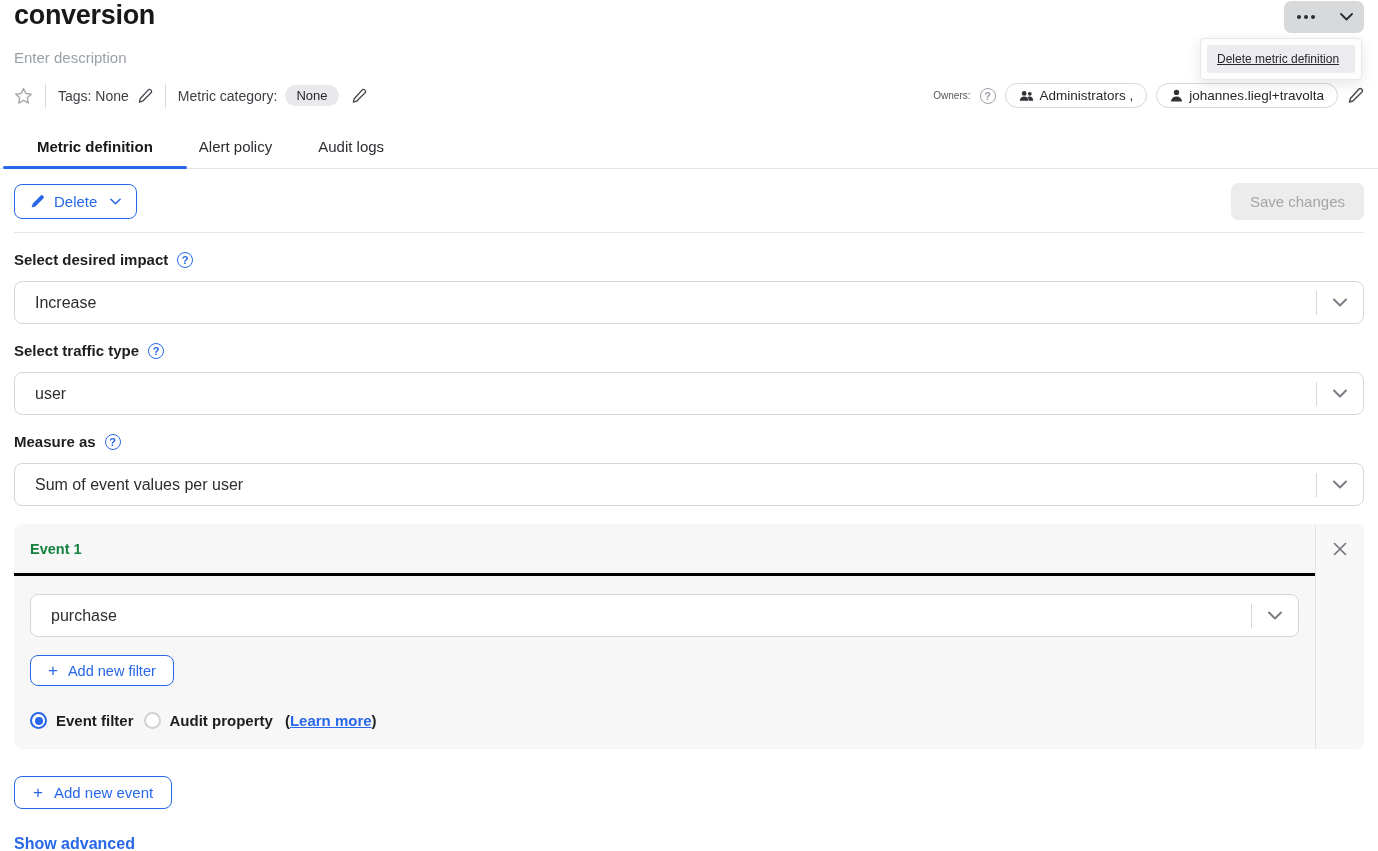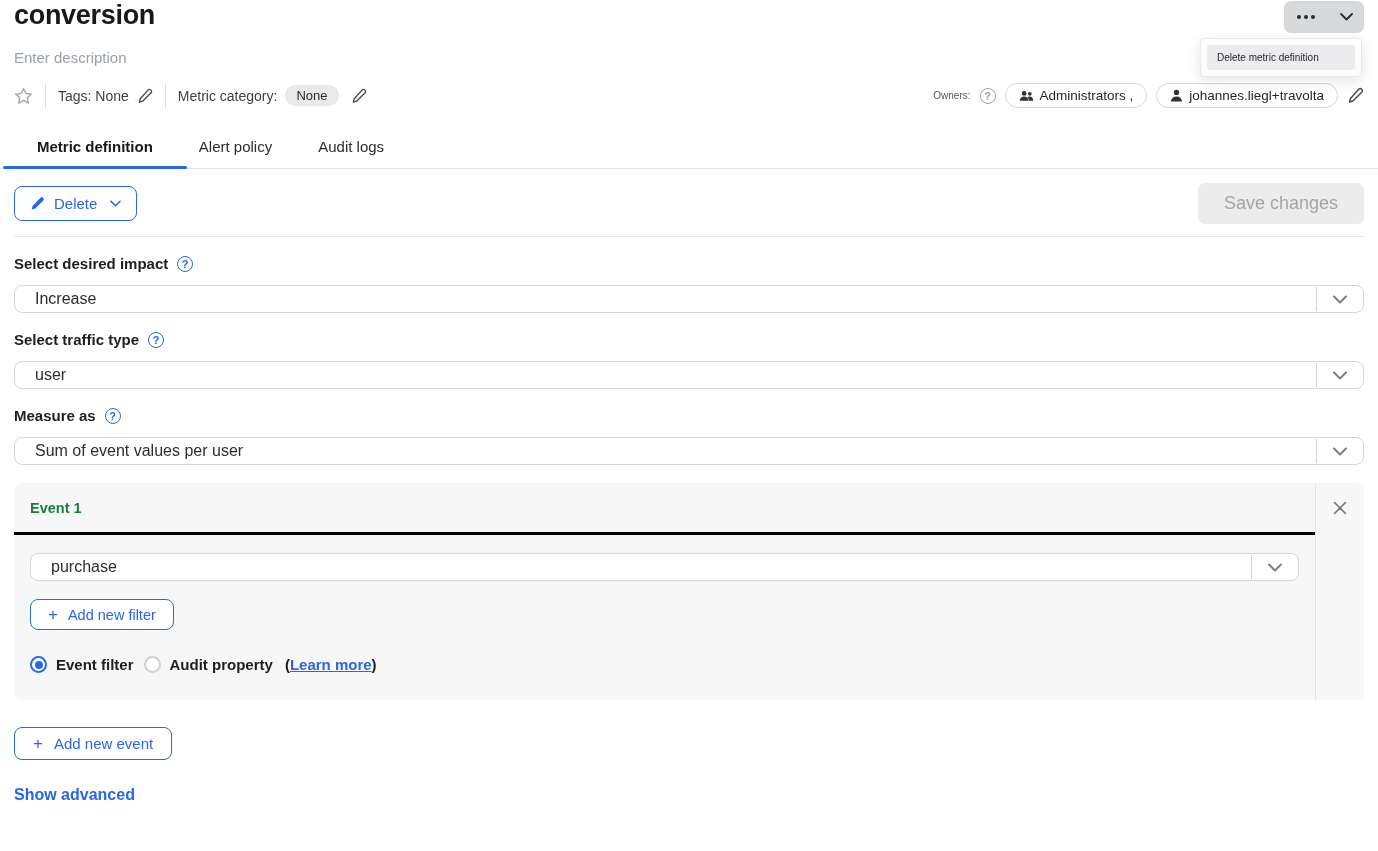--- a/index.html
+++ b/index.html
@@ -29,21 +29,21 @@
   .dots i { width: 4px; height: 4px; border-radius: 50%; background: #2a2c30; display: block; }
 
   .menu {
     position: absolute; top: 38px; right: 2px; z-index: 30;
     background: #fdfdfd; border: 1px solid #e7e7e9; border-radius: 4px;
     box-shadow: 0 4px 14px rgba(0,0,0,0.10);
     padding: 6px; min-width: 162px;
   }
   .menu-item {
     background: #ececee; border-radius: 3px; padding: 7px 10px;
-    font-size: 10px; color: #26282c; white-space: nowrap; cursor: pointer;
+    font-size: 12px; color: #26282c; white-space: nowrap; cursor: pointer; text-decoration: underline;
   }
 
   .description { margin-top: 16px; font-size: 15px; color: #9aa0a8; cursor: text; }
 
   .meta-row { margin-top: 17px; display: flex; justify-content: space-between; align-items: center; }
   .meta-left, .meta-right { display: flex; align-items: center; }
   .meta-left { gap: 12px; }
   .meta-right { gap: 9px; }
   .vdiv { width: 1px; height: 24px; background: #d9dadd; }
   .meta-text { font-size: 14px; color: #3c3f44; display: flex; align-items: center; gap: 8px; }
@@ -74,35 +74,35 @@
   
   .toolbar { display: flex; justify-content: space-between; align-items: center; margin-top: 14px; }
   .btn-editing {
     display: flex; align-items: center; gap: 9px; background: #fff;
     border: 1px solid var(--accent); color: var(--accent);
     border-radius: 8px; padding: 8px 15px; font-size: 15px; cursor: pointer;
     font-family: inherit;
   }
   .btn-save {
     background: #ececec; color: #a3a5a8; border: none; border-radius: 7px;
-    padding: 10px 26px; font-size: 18px; cursor: not-allowed; font-family: inherit;
+    padding: 10px 19px; font-size: 15px; cursor: not-allowed; font-family: inherit;
   }
   .hdiv { height: 1px; background: #e6e7e9; margin-top: 12px; }
 
   
   .field { margin-top: 18px; }
   .field-label { display: flex; align-items: center; gap: 9px; font-size: 15px; font-weight: 700; color: #1d1e21; }
   .help-circle {
     width: 16px; height: 16px; border-radius: 50%; border: 1.6px solid var(--accent);
     color: var(--accent); font-size: 11px; font-weight: 700;
     display: inline-flex; align-items: center; justify-content: center; cursor: pointer;
   }
   .help-circle.gray { border-color: #9ea1a7; color: #9ea1a7; }
   .select {
-    margin-top: 13px; height: 28px; border: 1px solid #d5d6d9; border-radius: 8px;
+    margin-top: 13px; height: 43px; border: 1px solid #d5d6d9; border-radius: 8px;
     background: #fff; display: flex; align-items: center; cursor: pointer;
   }
   .select .select-value { flex: 1; padding: 0 20px; font-size: 16px; color: #2b2d31; }
   .select .select-sep { width: 1px; height: 24px; background: #d5d6d9; }
   .select .select-caret { width: 46px; display: flex; align-items: center; justify-content: center; }
 
   
   .event-card {
     margin-top: 18px; background: #f7f7f8; border-radius: 8px;
     display: flex; min-height: 217px;

